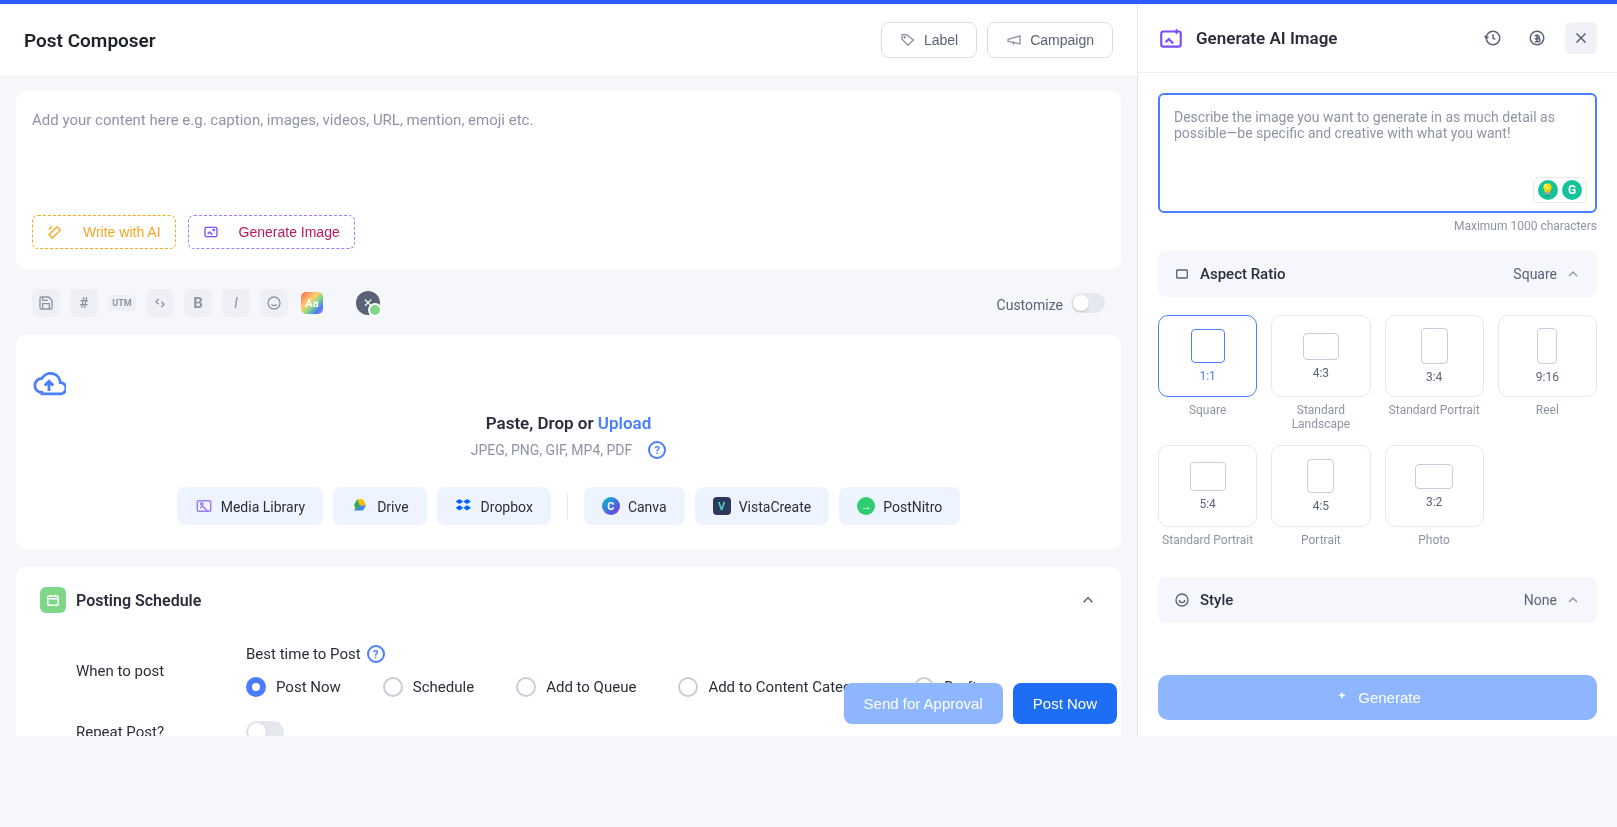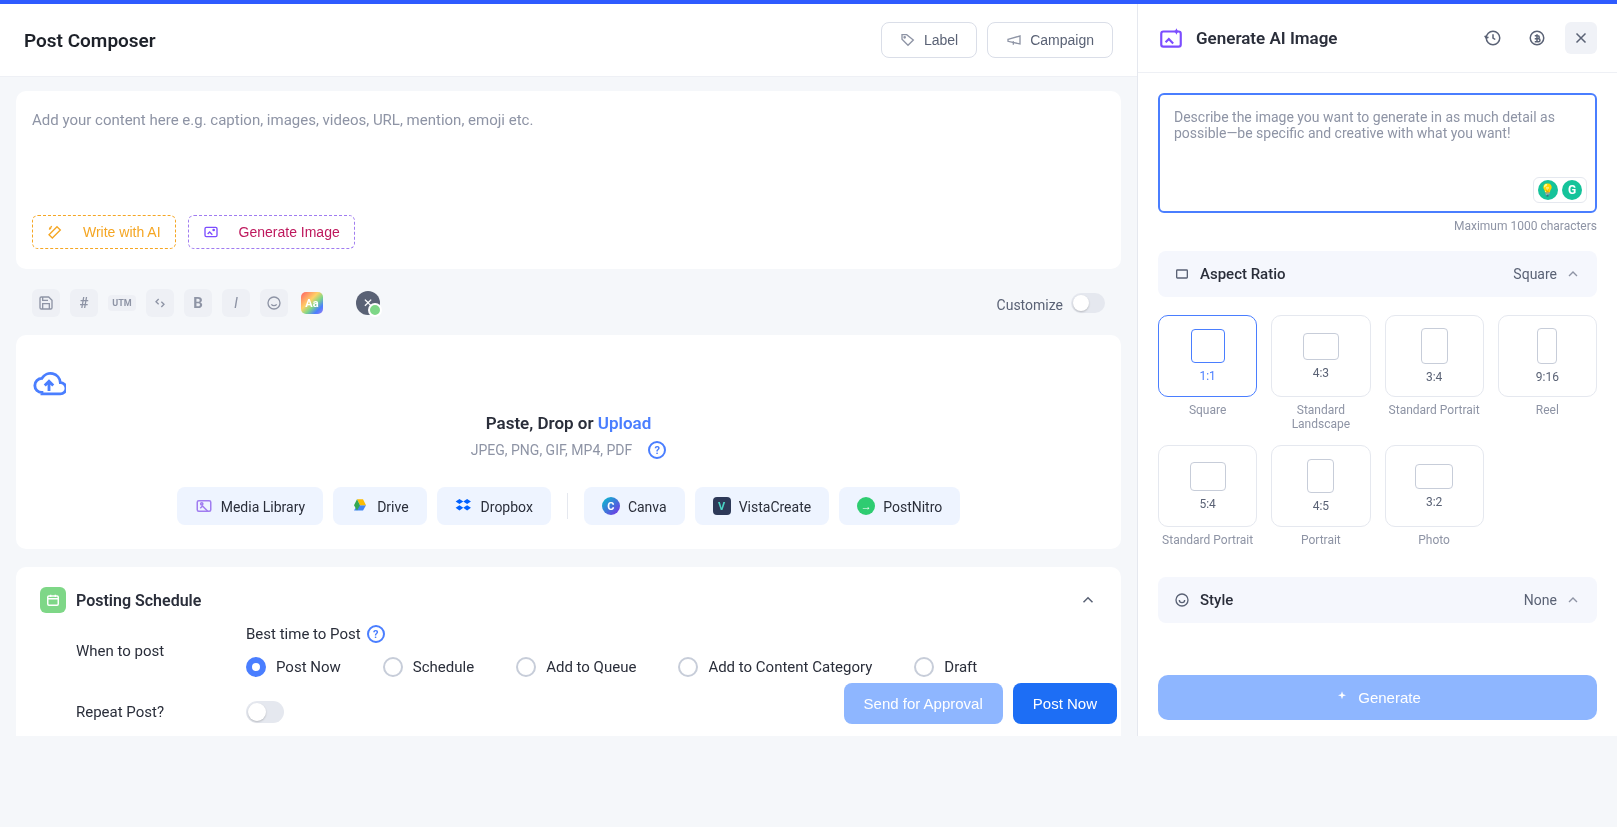--- a/index.html
+++ b/index.html
@@ -122,20 +122,21 @@
 
 
 .schedule-card {
   background: #fff;
   border-radius: 10px;
   margin-top: 18px;
   padding: 20px 24px 30px 24px;
 }
 .schedule-header {
   display: flex; align-items: center; justify-content: space-between;
+  margin-bottom: 20px;
 }
 .schedule-title { display: flex; align-items: center; gap: 10px; font-size: 16px; font-weight: 600; color: #2a2e3a; }
 .schedule-icon { width: 26px; height: 26px; background: #7ed787; border-radius: 6px; display:flex; align-items:center; justify-content:center; color:#fff; font-size:15px;}
 .schedule-row { display: flex; align-items: center; padding: 12px 0 12px 36px; }
 .schedule-label { width: 170px; color: #2a2e3a; font-size: 15px; }
 .schedule-opts { display: flex; gap: 42px; align-items: center; flex-wrap: wrap; }
 .radio-opt { display: flex; align-items: center; gap: 10px; font-size: 15px; color: #2a2e3a; cursor: pointer; }
 .radio-circle { width: 20px; height: 20px; border: 2px solid #c7cdd9; border-radius: 50%; }
 .radio-circle.active { border-color: #4a7eff; border-width: 6px; }
 .best-time { display: flex; align-items: center; gap: 6px; color: #2a2e3a; font-size: 15px; margin-bottom: 14px; }

